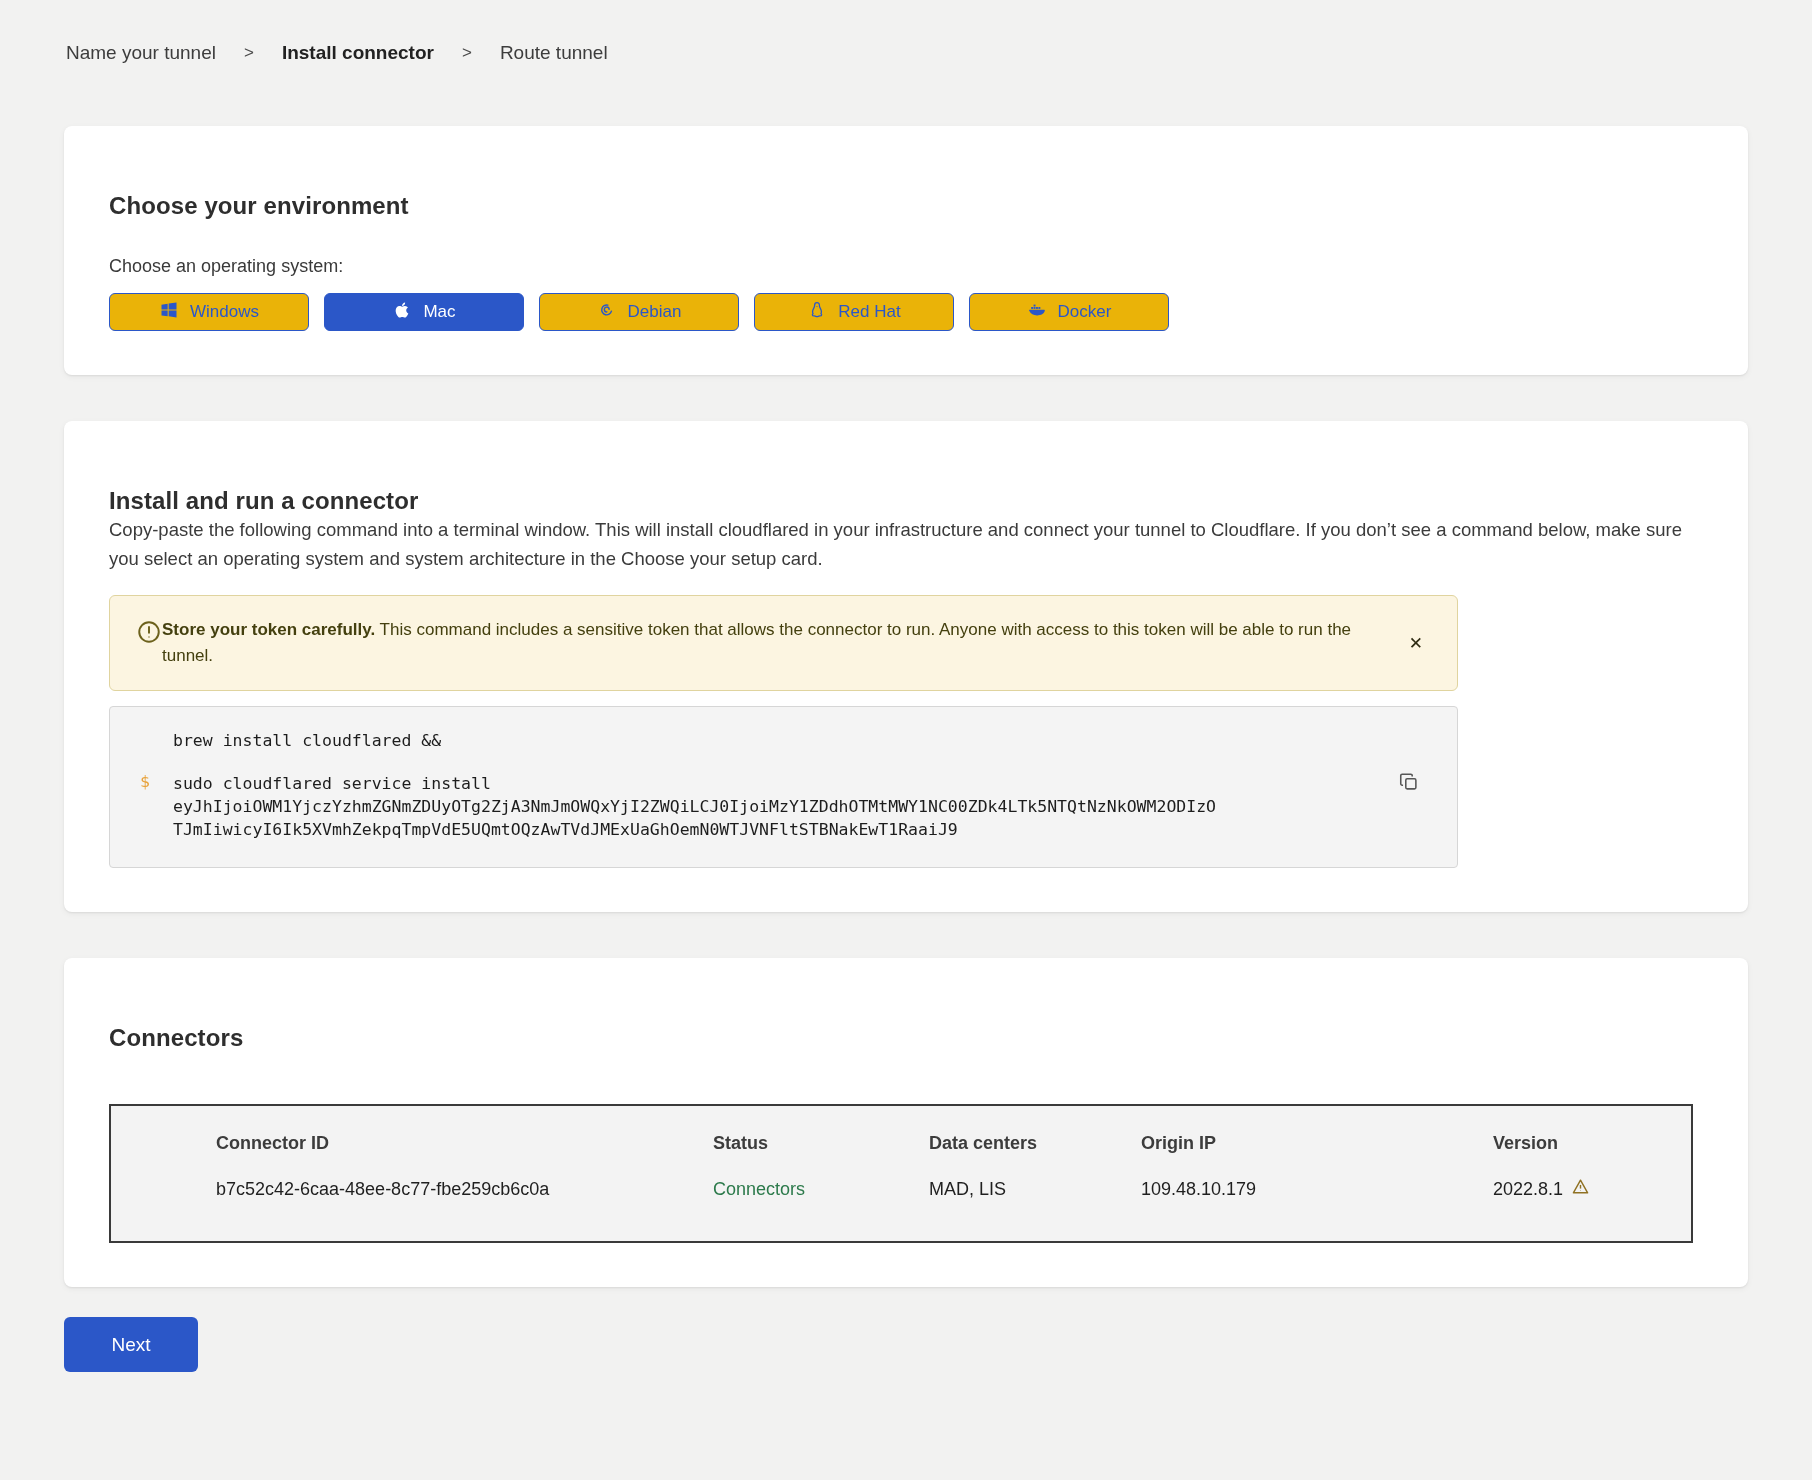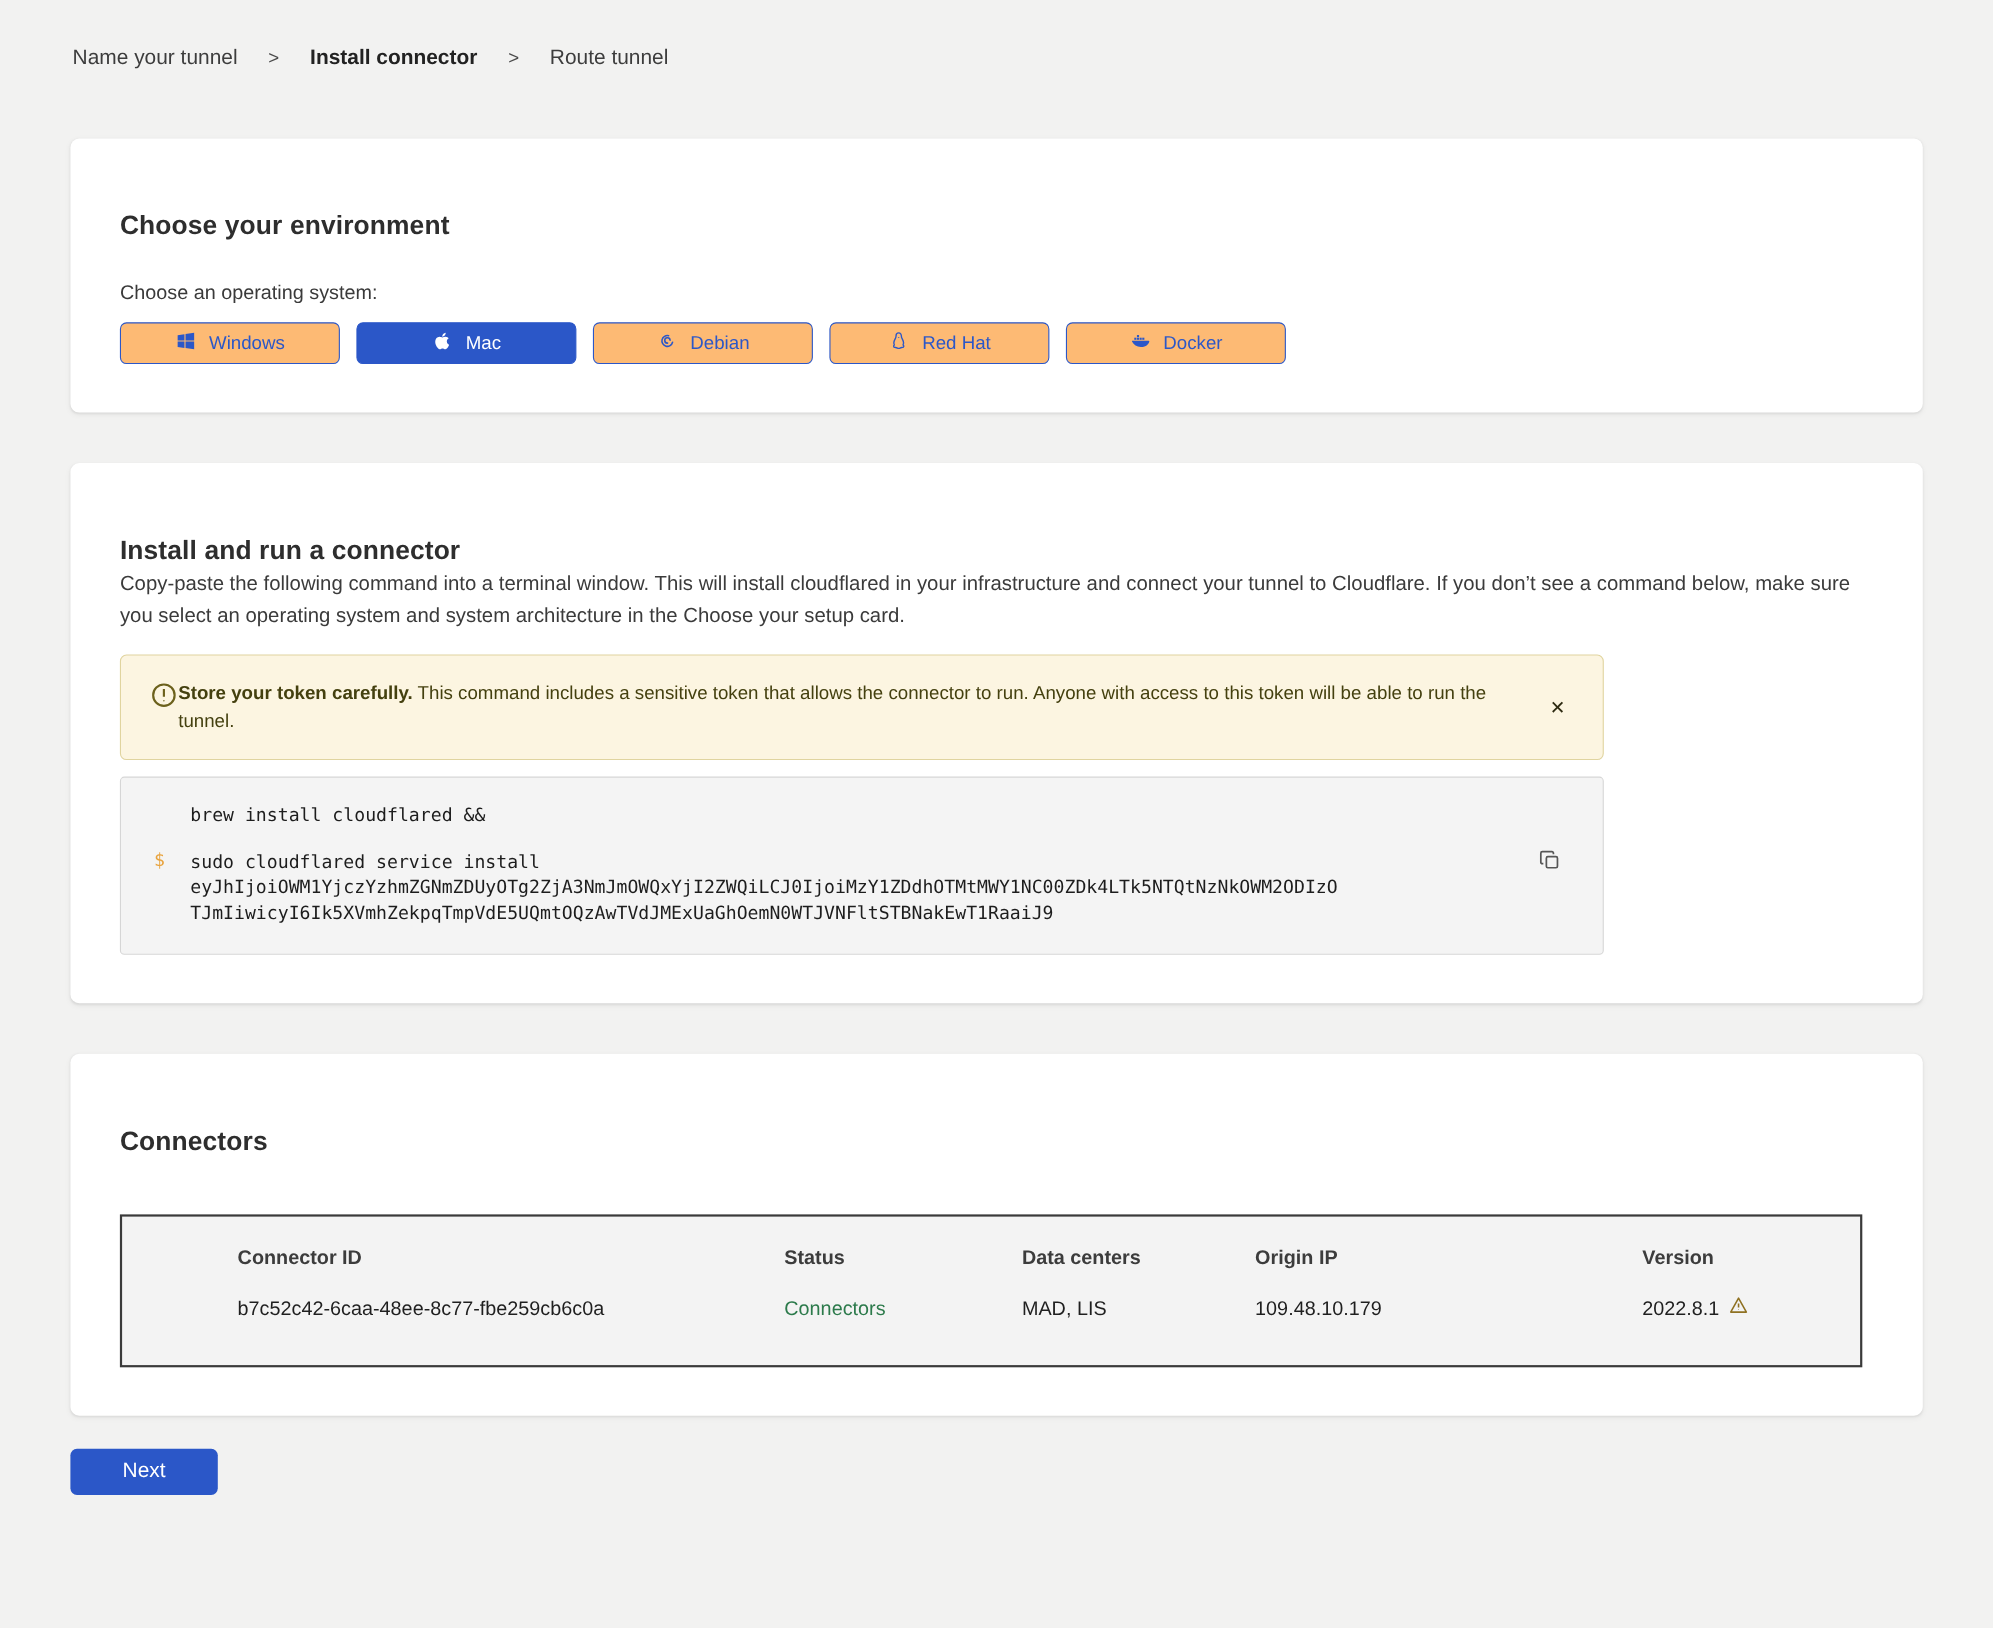--- a/index.html
+++ b/index.html
@@ -28,21 +28,21 @@
   }
   .card + .card { margin-top:46px; }
   .card h2 { font-size:24px; font-weight:700; color:#2e2e2e; letter-spacing:.1px; }
 
   
   .os-label { margin-top:36px; font-size:18px; color:#3a3a3a; }
   .os-row { margin-top:16px; display:flex; gap:15px; }
   .os-btn {
     width:200px; height:38px;
     display:flex; align-items:center; justify-content:center; gap:11px;
-    background:#fdba74; border:1.5px solid var(--accent); border-radius:6px;
+    background:#eab308; border:1.5px solid var(--accent); border-radius:6px;
     color:var(--accent); font-size:17px; font-family:inherit; cursor:pointer;
   }
   .os-btn.selected { background:var(--accent); color:#fff; }
   .os-btn svg { width:20px; height:20px; flex:none; }
 
   
   .desc { font-size:18.5px; line-height:29px; color:#3b3b3b; max-width:1640px; }
   .banner {
     margin-top:22px; width:1349px;
     background:#fcf5e1; border:1px solid #e0d49f; border-radius:6px;
@@ -85,21 +85,21 @@
   }
   .t-head { font-size:18px; font-weight:700; color:#3c3c3c; }
   .t-row { margin-top:23px; font-size:18px; color:#1f1f1f; }
   .status-connected { color:var(--green); }
   .version-cell { display:flex; align-items:center; gap:8px; }
   .version-cell svg { width:19px; height:19px; }
 
   
   .footer { margin-top:30px; }
   .next-btn {
-    width:134px; height:42px;
+    width:134px; height:55px;
     background:var(--accent); color:#fff; border:none; border-radius:6px;
     font-size:19px; font-family:inherit; cursor:pointer;
   }
   :root { --accent:#2b57c8; --green:#2c7a4b; --amber:#8f7122; }
 </style>
 </head>
 <body>
 
 <div class="page">
 

